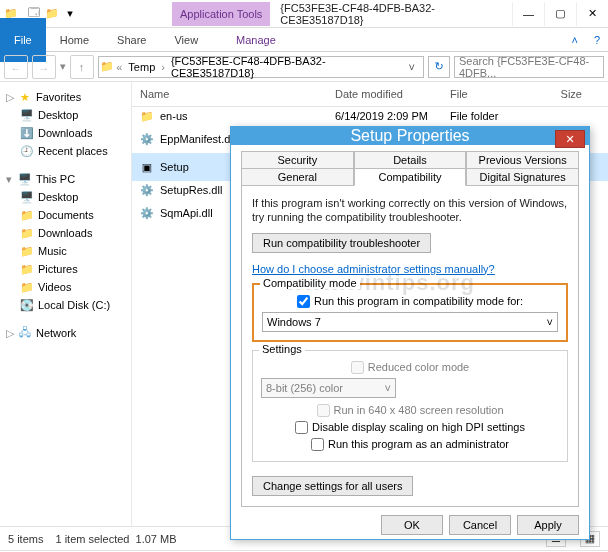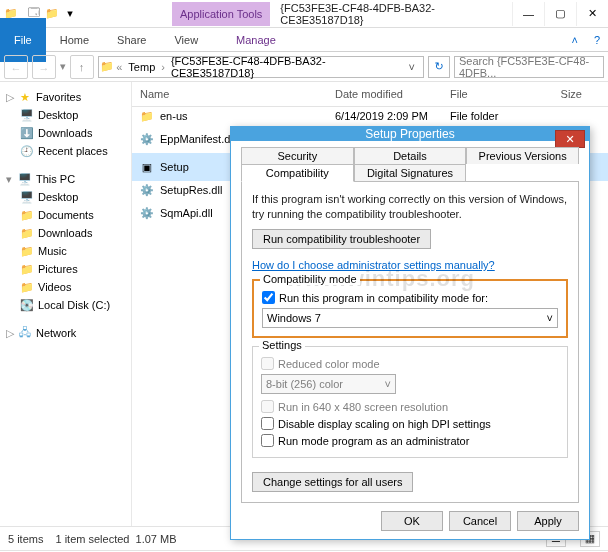--- a/index.html
+++ b/index.html
@@ -62,35 +62,35 @@
   .row .rc-size { flex: 0 0 48px; text-align: right; padding-right: 12px; }
 
   .statusbar { height: 24px; border-top: 1px solid #e3e3e3; display: flex; align-items: center; padding: 0 8px; gap: 12px; font-size: 11px; color:#333; }
   .statusbar .spacer { flex:1; }
   .viewbtn { width: 20px; height: 16px; border: 1px solid #d0d0d0; display:flex;align-items:center;justify-content:center; margin-left:2px;}
   .moredetails { border-top: 1px solid #e3e3e3; padding: 4px 8px; display:flex; align-items:center; gap:4px; }
 
   
   .props { position: absolute; left: 230px; top: 126px; width: 360px; height: 414px; background: #fff; border: 1px solid #4aa3df; box-shadow: 2px 2px 8px rgba(0,0,0,.25); display:flex; flex-direction:column;}
   .props-title { background: #4aa3df; color: #fff; height: 26px; display: flex; align-items: center; justify-content: center; position: relative; }
-  .props-title .t { font-size: 12px; }
+  .props-title .t { font-size: 16px; }
   .props-title .closebtn { position:absolute; right:4px; top:3px; width:30px; height:18px; background:#c84031; color:#fff; display:flex;align-items:center;justify-content:center; font-family: Arial; font-size:11px; border:1px solid #a0342a;}
   .props-body { padding: 6px 10px 0; flex:1; display:flex; flex-direction:column; position:relative;}
   .ptab { border:1px solid #bcbcbc; padding: 2px 0; text-align:center; background:#f4f4f4; font-size:11px; }
   .ptab.top { border-bottom:none; }
   .ptab.active { background:#fff; position:relative; z-index:2; }
   .tabpage { border:1px solid #bcbcbc; flex:1; padding: 10px 10px; background:#fff; }
   .desc { color:#222; line-height: 1.3; }
   .btn { background: #eaeaea; border: 1px solid #adadad; padding: 3px 10px; display:inline-block; cursor:pointer; }
   .link { color:#0066cc; text-decoration: underline; cursor:pointer;}
   .groupbox { border:1px solid #d0d0d0; margin-top: 8px; padding: 6px 8px 8px; }
   .groupbox.hl { border: 2px solid #e38a2b; }
   .grouplabel { position: relative; top: -14px; left: -2px; background: #fff; padding: 0 3px; display:inline-block;}
   .grbody { margin-top: -10px; }
-  .cbrow { display:flex; align-items:center; gap:4px; padding: 2px 0;}
+  .cbrow { display:flex; align-items:center; gap:4px; padding: 2px 0; justify-content: center;}
   .cbrow input[type=checkbox]{ margin:0; }
   .cbrow span.dim { color: #808080; }
   .sel-combo { width: 100%; height: 20px; border:1px solid #adadad; display:flex; align-items:center; padding:0 4px; justify-content:space-between; }
   .sel-combo.dis { color:#808080; background:#f7f7f7;}
   .props-footer { padding: 8px 10px; display:flex; justify-content:flex-end; gap: 6px; }
   .props-footer .btn { min-width: 62px; text-align:center; font-size:11px;}
   .watermark { position:absolute; top: 125px; left: 55px; color: rgba(0,0,0,.12); font-size: 22px; font-weight:bold; letter-spacing:1px; pointer-events:none;}
 </style>
 </head>
 <body>
@@ -282,20 +282,21 @@
   </div>
   <div class="props-body">
     <div class="watermark">www.wintips.org</div>
 
     <div style="display:flex;">
       <div class="ptab top" style="width:33.33%">Security</div>
       <div class="ptab top" style="width:33.33%">Details</div>
       <div class="ptab top" style="width:33.34%">Previous Versions</div>
     </div>
     <div style="display:flex;">
+      <div class="ptab" style="width:33.33%">General</div>
       <div class="ptab active" style="width:33.33%; border-bottom-color:#fff">Compatibility</div>
       <div class="ptab" style="width:33.34%">Digital Signatures</div>
     </div>
     <div class="tabpage" style="margin-top:-1px;">
       <div class="desc">If this program isn't working correctly on this version of Windows, try running the compatibility troubleshooter.</div>
       <div style="margin-top:8px"><span class="btn">Run compatibility troubleshooter</span></div>
       <div style="margin-top:10px"><span class="link">How do I choose administrator settings manually?</span></div>
 
       <div class="groupbox hl">
         <span class="grouplabel">Compatibility mode</span>
@@ -325,21 +326,21 @@
           <div class="cbrow">
               <input type="checkbox" disabled="" style="">
               <span class="dim">Run in 640 x 480 screen resolution</span>
             </div>
           <div class="cbrow">
               <input type="checkbox" style="">
               <span>Disable display scaling on high DPI settings</span>
             </div>
           <div class="cbrow">
               <input type="checkbox" style="">
-              <span>Run mode program as an administrator</span>
+              <span>Run this program as an administrator</span>
             </div>
         </div>
       </div>
 
       <div style="margin-top:14px"><span class="btn">Change settings for all users</span></div>
     </div>
   </div>
   <div class="props-footer">
     <span class="btn">OK</span>
     <span class="btn">Cancel</span>

